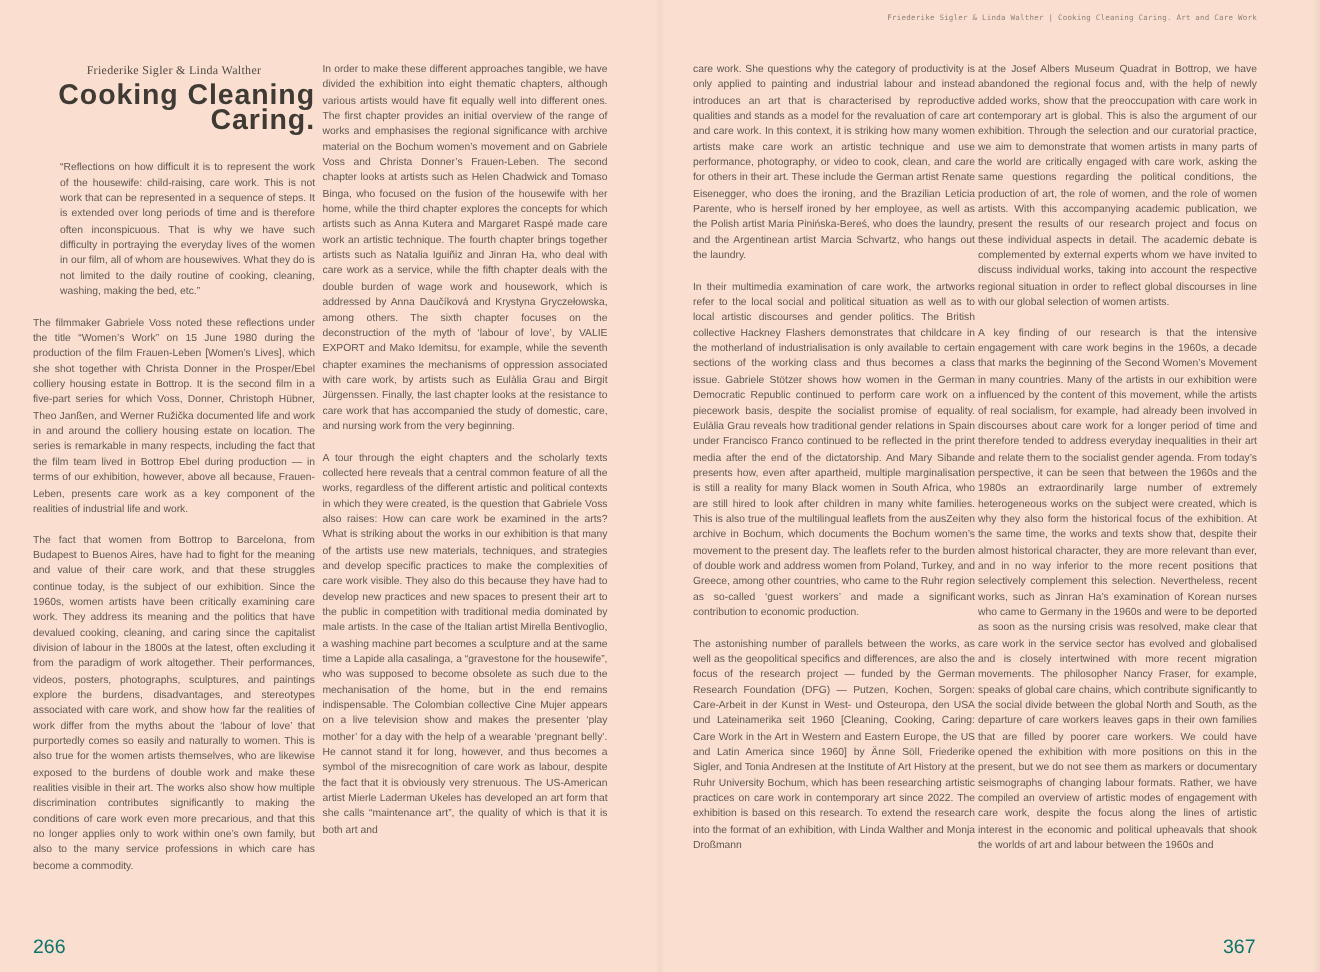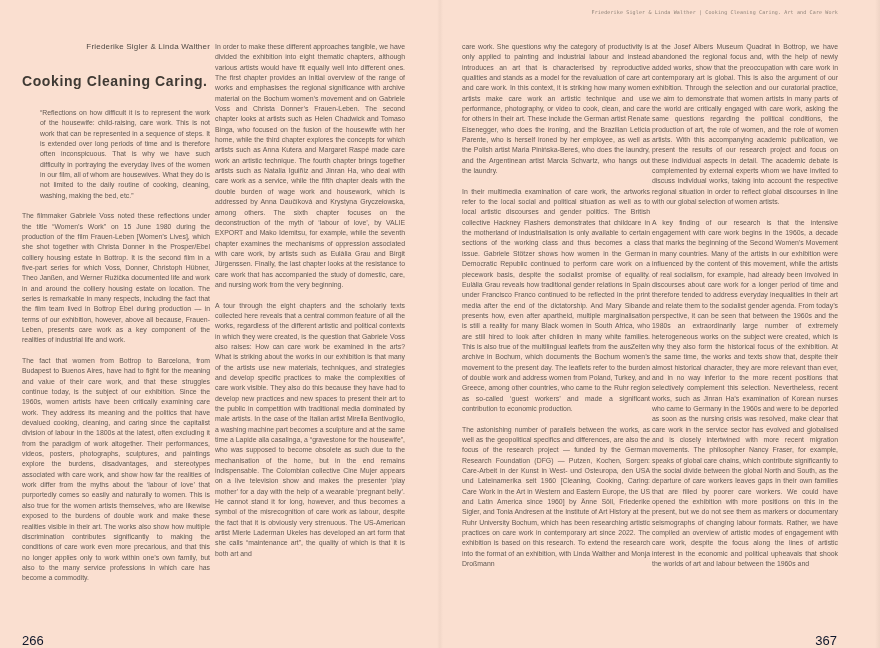--- a/index.html
+++ b/index.html
@@ -32,41 +32,41 @@
     color:#5f5751;
     font-size:6.9px; line-height:10.35px;
     text-align:justify;
   }
   .col p { margin:0 0 10.3px 0; }
   .c1 { left:22px;  width:188px; }
   .c2 { left:215px; width:190px; }
   .c3 { left:462px; width:188px; }
   .c4 { left:652px; width:186px; }
   .author-line {
-    font-family:Liberation Sans, sans-serif;
+    font-family:Liberation Serif, serif;
     font-size:8px; letter-spacing:0.2px;
     color:#4f4943;
-    text-align:right;
-    margin-bottom:21px;
+    text-align:center;
+    margin-bottom:4px;
   }
   .title {
-    font-size:14px; font-weight:bold;
+    font-size:19px; font-weight:bold;
     letter-spacing:0.6px; line-height:16.5px;
     color:#3f3a34;
-    text-align:left;
+    text-align:right;
     margin-bottom:18px;
   }
   .quote {
     padding-left:18px;
     margin-bottom:10.3px;
   }
   .pagenum {
-    position:absolute; bottom:0;
+    position:absolute; bottom:10px;
     font-size:13px;
-    color:#0f172a;
+    color:#0f766e;
   }
   .pagenum-left  { left:22px; }
   .pagenum-right { right:43px; }
 </style>
 </head>
 <body>
 
 <div class="spread">
 
   <div class="running-head">Friederike Sigler &amp; Linda Walther | Cooking Cleaning Caring. Art and Care Work</div>

